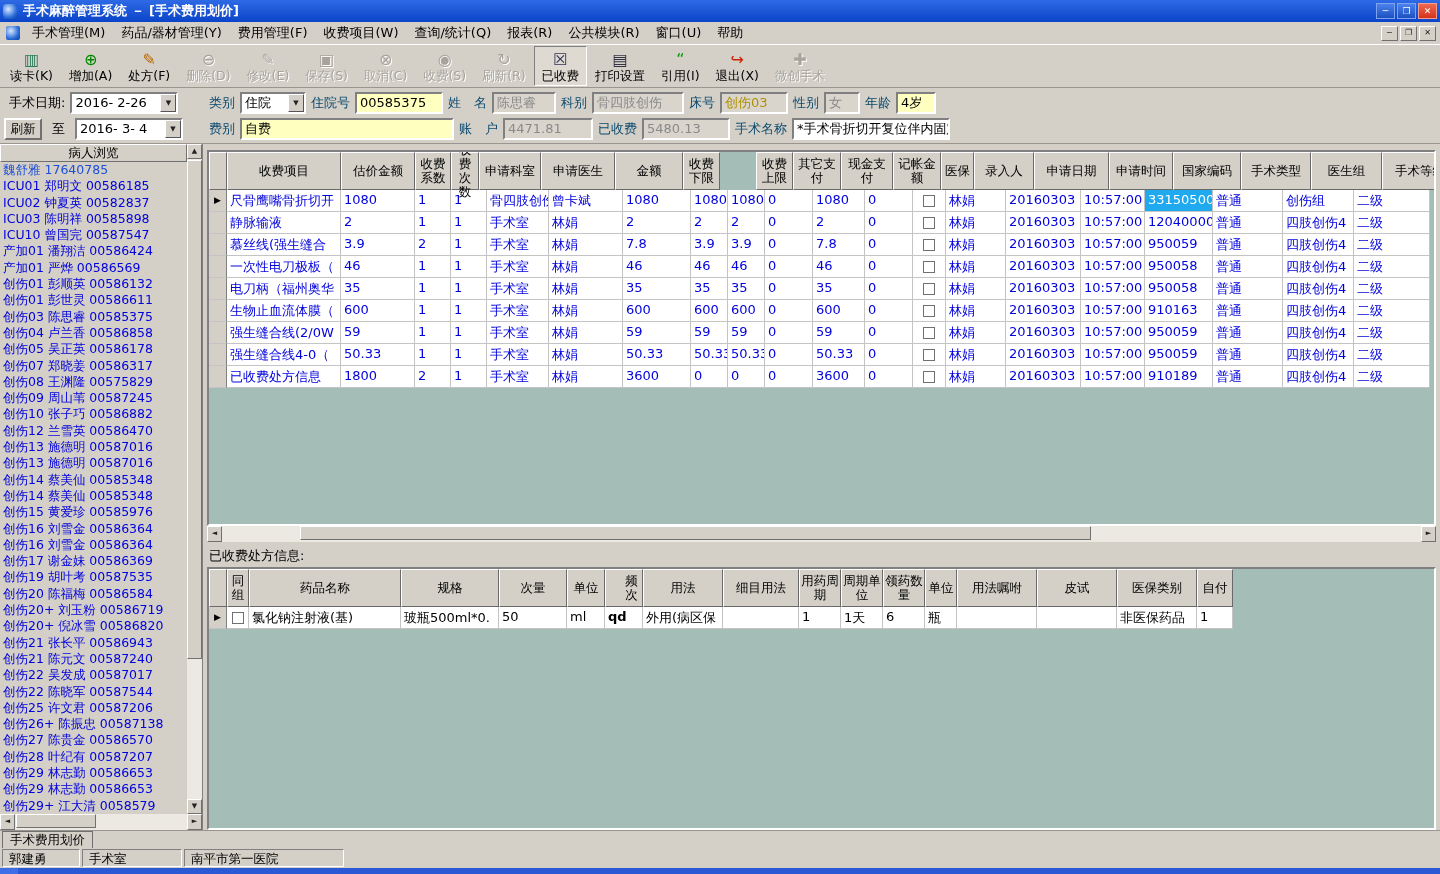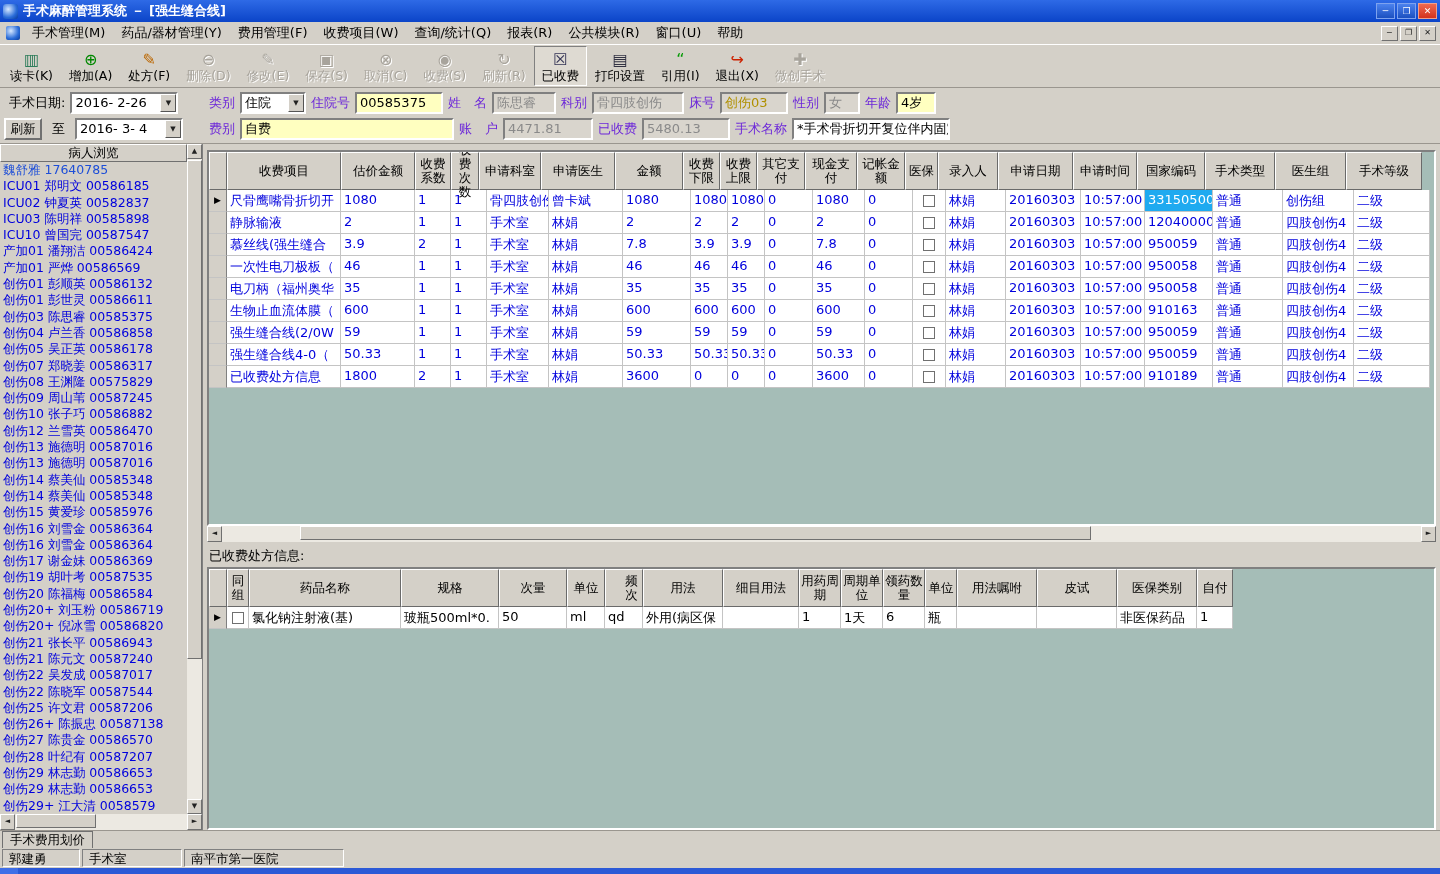--- a/index.html
+++ b/index.html
@@ -28,21 +28,21 @@
   .tool-btn .ticon { font-size:16px; line-height:17px; }
   .tool-btn .tlabel { font-size:12.5px; line-height:15px; white-space:nowrap; color:#000; }
   .tool-btn.disabled .tlabel { color:#a8a49c; text-shadow:1px 1px 0 #fff; }
   .tool-btn.disabled .ticon { color:#a8a49c !important; text-shadow:1px 1px 0 #fff; }
   .tool-btn.active { border:1px solid; border-color:#808080 #fff #fff #808080; background:#dedad2; }
 
   
   .formbar { height:56px; background:#d4d0c8; padding:3px 4px 2px 4px; display:flex; flex-direction:column; gap:3px; border-bottom:1px solid #9a968f; flex:0 0 auto; }
   .form-row { height:24px; display:flex; align-items:center; }
   .left-col { width:200px; flex:0 0 auto; display:flex; align-items:center; }
-  .lbl { color:#6d28d9; margin:0 5px; white-space:nowrap; }
+  .lbl { color:#0c4a6e; margin:0 5px; white-space:nowrap; }
   .lbl.black { color:#000; }
   .combo { height:22px; display:flex; border:2px solid; border-color:#808080 #fff #fff #808080; background:#fff; }
   .combo .cval { flex:1; padding:0 3px; line-height:18px; white-space:nowrap; overflow:hidden; background:#fff; }
   .combo .cbtn { width:16px; background:#d4d0c8; border:1px solid; border-color:#fff #555 #555 #fff; font-size:7px; line-height:16px; text-align:center; color:#222; }
   .w108 { width:108px; } .w66 { width:66px; }
   .field { height:22px; line-height:18px; border:2px solid; border-color:#808080 #fff #fff #808080; background:#fff; padding:0 3px; white-space:nowrap; overflow:hidden; }
   .field.yellow { background:#ffffc0; color:#000; }
   .field.gray { background:#d9d5cd; color:#8a8a8a; }
   .field.gold { color:#b09000; }
   .btn { height:22px; width:38px; background:#d4d0c8; border:2px solid; border-color:#fff #707070 #707070 #fff; font-size:12.5px; font-family:inherit; }
@@ -97,21 +97,21 @@
   .sliver { height:6px; background:#2b59d6; flex:0 0 auto; display:flex; }
   .task-btn { width:18px; height:6px; background:#3f6fe8; }
 </style>
 </head>
 <body>
 
 <div class="window">
 
   <div class="titlebar">
     <span class="app-icon"></span>
-    <span class="title-text">手术麻醉管理系统 － [强生缝合线]</span>
+    <span class="title-text">手术麻醉管理系统 － [手术费用划价]</span>
     <div class="tbtns">
       <span class="tbtn">─</span>
       <span class="tbtn">❐</span>
       <span class="tbtn close">✕</span>
     </div>
   </div>
 
   <div class="menubar">
     <span class="child-icon"></span>
     <span id="menu-items" style="display:flex">
@@ -309,21 +309,21 @@
           <div class="grid-head">
             <div class="gh" style="width: 18px;"></div>
             <div class="gh" style="width: 114px; text-align: center;">收费项目</div>
             <div class="gh" style="width: 74px;">估价金额</div>
             <div class="gh" style="width: 36px;">收费系数</div>
             <div class="gh" style="width: 28px;">收费次数</div>
             <div class="gh" style="width: 62px;">申请科室</div>
             <div class="gh" style="width: 74px;">申请医生</div>
             <div class="gh" style="width: 68px;">金额</div>
             <div class="gh" style="width: 37px;">收费下限</div>
-            <div class="gh" style="width: 37px;">收费上限</div>
+            <div class="gh" style="width: 37px; margin-left: 36px;">收费上限</div>
             <div class="gh" style="width: 48px;">其它支付</div>
             <div class="gh" style="width: 52px;">现金支付</div>
             <div class="gh" style="width: 48px;">记帐金额</div>
             <div class="gh" style="width: 33px;">医保</div>
             <div class="gh" style="width: 60px;">录入人</div>
             <div class="gh" style="width: 75px;">申请日期</div>
             <div class="gh" style="width: 64px;">申请时间</div>
             <div class="gh" style="width: 68px;">国家编码</div>
             <div class="gh" style="width: 70px;">手术类型</div>
             <div class="gh" style="width: 71px;">医生组</div>
@@ -588,21 +588,21 @@
           <div class="grid-body">
             <div class="gr">
               <div class="gc ind" style="width: 18px;">▶</div>
               <div class="gc ck" style="width: 22px;">
                 <span class="checkbox"></span>
               </div>
               <div class="gc" style="width: 152px;">氯化钠注射液(基)</div>
               <div class="gc" style="width: 98px;">玻瓶500ml*0.</div>
               <div class="gc" style="width: 68px;">50</div>
               <div class="gc" style="width: 38px;">ml</div>
-              <div class="gc" style="width: 38px;">qd</div>
+              <div class="gc" style="width: 38px; font-weight: bold;">qd</div>
               <div class="gc" style="width: 80px;">外用(病区保</div>
               <div class="gc" style="width: 76px;"></div>
               <div class="gc" style="width: 42px;">1</div>
               <div class="gc" style="width: 42px;">1天</div>
               <div class="gc" style="width: 42px;">6</div>
               <div class="gc" style="width: 32px;">瓶</div>
               <div class="gc" style="width: 80px;"></div>
               <div class="gc" style="width: 80px;"></div>
               <div class="gc" style="width: 80px;">非医保药品</div>
               <div class="gc" style="width: 36px;">1</div>

